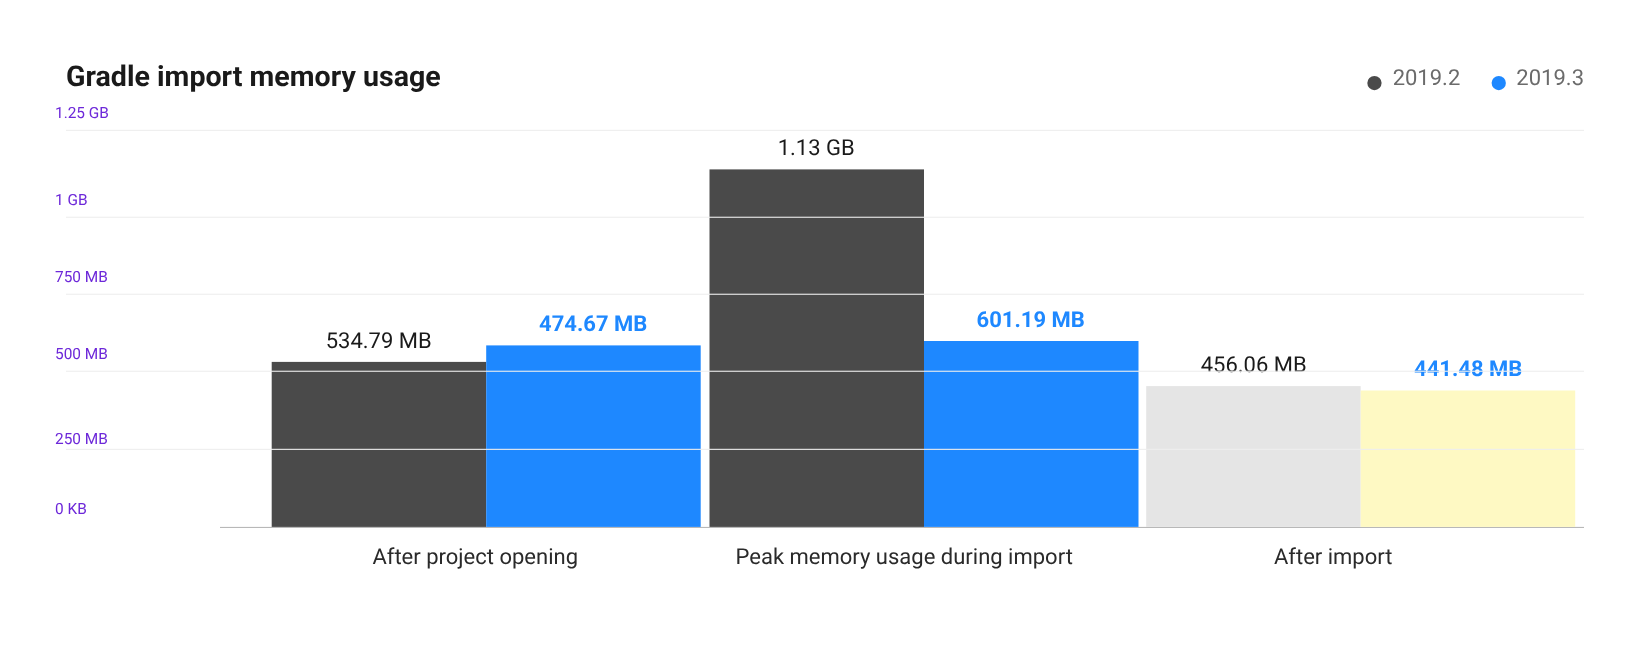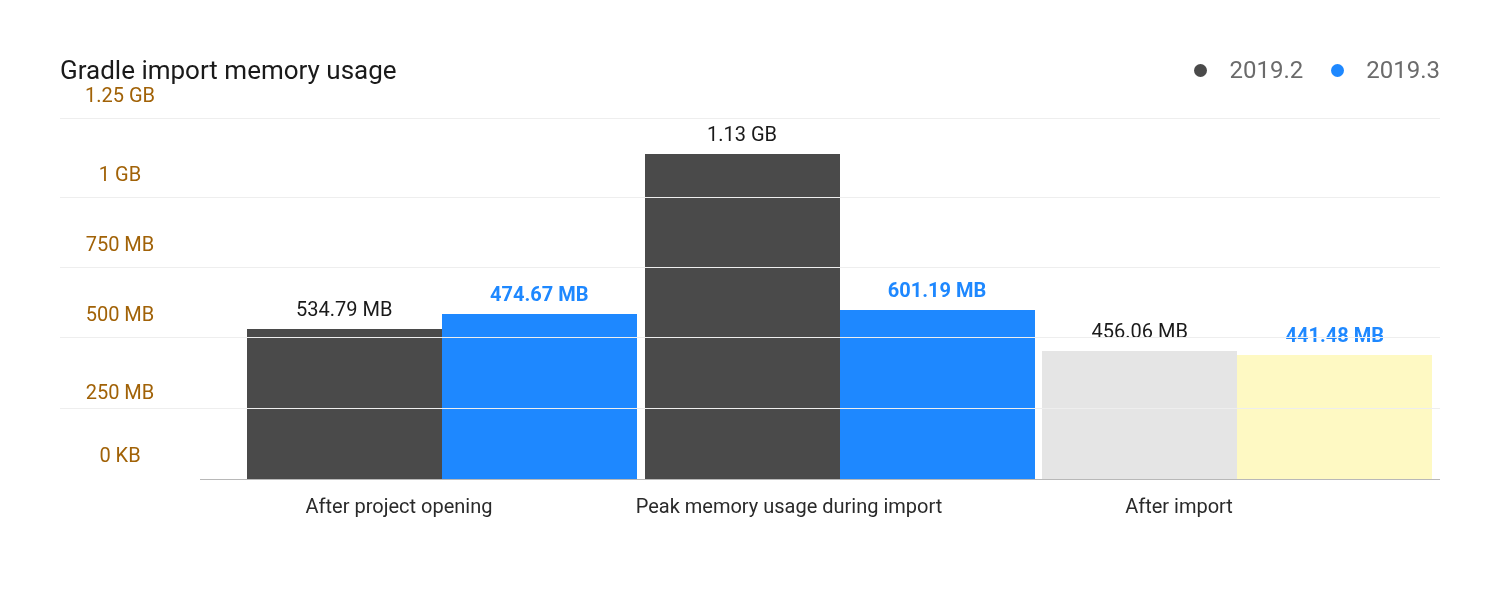--- a/index.html
+++ b/index.html
@@ -18,33 +18,33 @@
   }
   .header {
     display: flex;
     justify-content: space-between;
     align-items: center;
     padding-top: 55px;
     padding-bottom: 35px;
   }
   .title {
     font-size: 26px;
-    font-weight: 400;
+    font-weight: 700;
     color: #1a1a1a;
   }
   .legend {
     display: flex;
     gap: 28px;
     align-items: center;
   }
   .legend-item {
     display: flex;
-    align-items: center;
-    gap: 22px;
-    font-size: 24px;
+    align-items: flex-end;
+    gap: 10px;
+    font-size: 20px;
     color: #6b6b6b;
   }
   .dot {
     width: 13px;
     height: 13px;
     border-radius: 50%;
     display: inline-block;
   }
   .chart-area {
     position: relative;
@@ -63,23 +63,23 @@
     position: absolute;
     left: -140px;
     right: 0;
     height: 0;
     border-top: 1px solid #eeeeee;
   }
   .ytick {
     position: absolute;
     left: -150px;
     width: 140px;
-    text-align: center;
-    font-size: 20px;
-    color: #a16207;
+    text-align: left;
+    font-size: 14px;
+    color: #6d28d9;
     transform: translateY(-50%);
   }
   .groups {
     position: absolute;
     left: 0; right: 0; top: 0; bottom: 0;
     display: flex;
     justify-content: space-evenly;
     align-items: flex-end;
   }
   .group {
@@ -101,21 +101,21 @@
     white-space: nowrap;
   }
   .bar-label.s0 { color: #1a1a1a; font-weight: 400; }
   .bar-label.s1 { font-weight: 700; }
   .xaxis {
     position: absolute;
     left: 144px;
     right: 0;
     top: 368px;
     display: flex;
-    justify-content: flex-start;
+    justify-content: center;
   }
   .xlabel {
     width: 390px;
     text-align: center;
     font-size: 20px;
     color: #2a2a2a;
     padding-top: 6px;
   }
 </style>
 </head>

